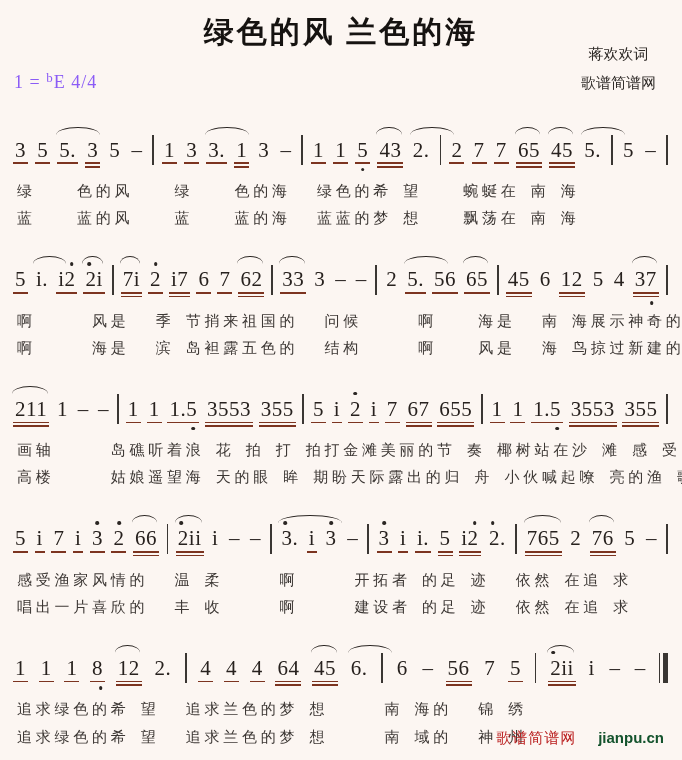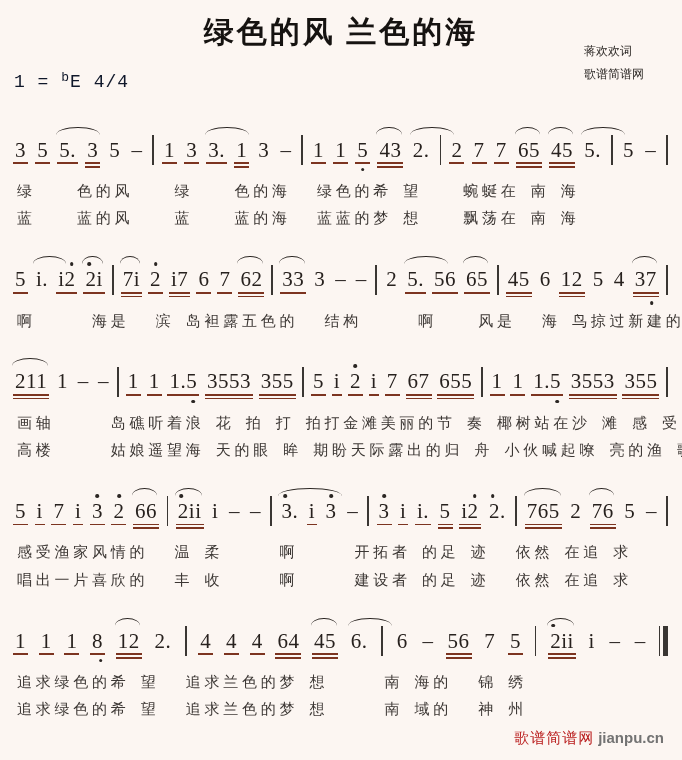--- a/index.html
+++ b/index.html
@@ -16,25 +16,25 @@
     width:682px;height:760px;overflow:hidden;position:relative;
     background:var(--bg);
     font-family:"Liberation Serif","DejaVu Serif",serif;
   }
   .header{position:relative;height:112px;}
   .title{
     text-align:center;padding-top:12px;font-size:30px;font-weight:bold;
     letter-spacing:3px;color:#161311;
   }
   .credits{
-    position:absolute;right:38px;top:40px;text-align:left;
-    font-size:12px;color:#2e2a27;line-height:1.95;
+    position:absolute;right:26px;top:40px;text-align:center;
+    font-size:15px;color:#2e2a27;line-height:1.95;
   }
   .keysig{
-    position:absolute;left:14px;top:70px;font-size:18px;color:#0f172a;letter-spacing:1px;font-family:Liberation Mono, monospace;
+    position:absolute;left:14px;top:70px;font-size:18px;color:#8b5cf6;letter-spacing:1px;
   }
   .keysig sup{font-size:13px;vertical-align:6px;}
   #score{padding:6px 12px 0 12px;}
   .system{margin-bottom:15px;}
   .notes-row{
     display:flex;justify-content:space-between;align-items:center;
     padding:17px 2px 13px 2px;
     font-size:21px;color:var(--note);line-height:1;
   }
   .tok{position:relative;display:inline-block;padding:0 1px;}
@@ -54,21 +54,21 @@
   .dash .txt{letter-spacing:0;}
   .lyric-row{
     white-space:pre;font-size:15px;color:var(--lyric);
     padding-left:5px;line-height:1.82;font-family:Liberation Serif, serif;
   }
   .watermark{
     position:absolute;right:18px;bottom:12px;font-size:15px;
     font-family:"Liberation Sans","DejaVu Sans",sans-serif;
   }
   .wm-name{color:#b91c1c;letter-spacing:1px;}
-  .wm-url{color:#737373;font-weight:bold;margin-left:4px;}
+  .wm-url{color:#14532d;font-weight:bold;margin-left:22px;}
 </style>
 </head>
 <body>
 
 <div class="header">
   <div class="title">绿色的风 兰色的海</div>
   <div class="credits">
     <div>蒋欢欢词</div>
     <div>歌谱简谱网</div>
   </div>
@@ -137,20 +137,21 @@
         <span class="tok"><span class="txt">65</span><i class="ul ul0"></i><i class="arc"></i></span>
         <span class="bar"></span>
         <span class="tok"><span class="txt">45</span><i class="ul ul0"></i><i class="ul ul1"></i></span>
         <span class="tok"><span class="txt">6</span></span>
         <span class="tok"><span class="txt">12</span><i class="ul ul0"></i><i class="ul ul1"></i></span>
         <span class="tok"><span class="txt">5</span></span>
         <span class="tok"><span class="txt">4</span></span>
         <span class="tok"><span class="txt">37</span><i class="ul ul0"></i><i class="ul ul1"></i><i class="dot" style="left: 75%; bottom: -14.6px;"></i><i class="arc"></i></span>
         <span class="bar"></span>
       </div>
+      <div class="lyric-row">啊　　　　风 是　　季　节 捎 来 祖 国 的　　问 候　　　　啊　　　海 是　　南　海 展 示 神 奇 的</div>
       <div class="lyric-row">啊　　　　海 是　　滨　岛 袒 露 五 色 的　　结 构　　　　啊　　　风 是　　海　鸟 掠 过 新 建 的</div>
     </div>
     <div class="system">
       <div class="notes-row">
         <span class="tok"><span class="txt">211</span><i class="ul ul0"></i><i class="ul ul1"></i><i class="arc"></i></span>
         <span class="tok"><span class="txt">1</span></span>
         <span class="tok dash"><span class="txt">–</span></span>
         <span class="tok dash"><span class="txt">–</span></span>
         <span class="bar"></span>
         <span class="tok"><span class="txt">1</span><i class="ul ul0"></i></span>

